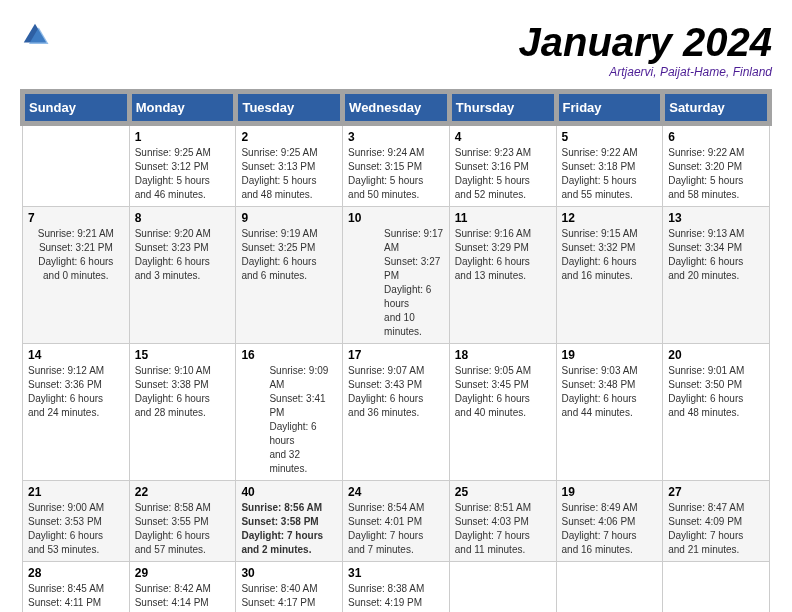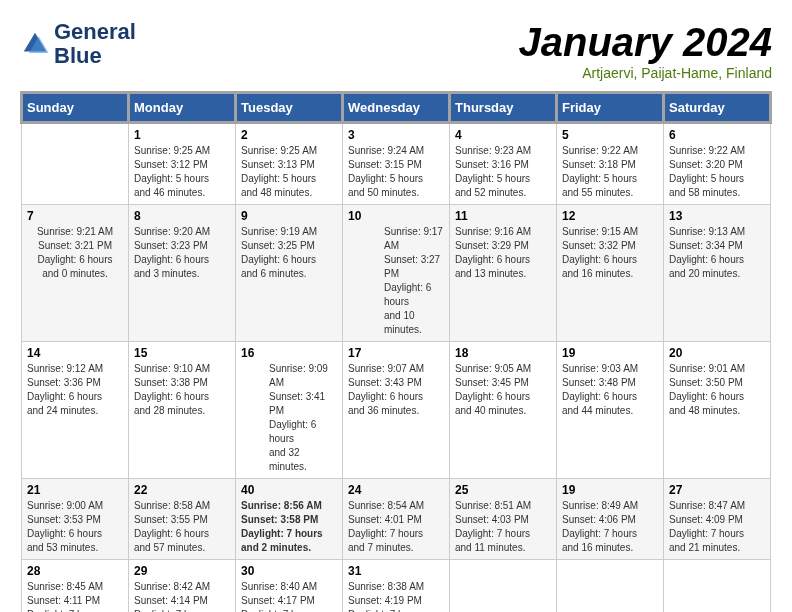--- a/index.html
+++ b/index.html
@@ -34,36 +34,37 @@
     .title-block {
       text-align: right;
     }
     .month-title {
       font-size: 40px;
       font-weight: bold;
       color: #000000;
       font-style: italic;
     }
     .subtitle {
-      font-size: 14px;
-      color: #4d7c0f;
+      font-size: 12px;
+      color: #4c1d95;
+      font-style: italic;
     }
     table {
       width: 100%;
       border-collapse: collapse;
       font-size: 11px;
     }
     thead tr th {
       background-color: #2e5fa3;
       color: #fff;
       padding: 6px 4px;
       text-align: left;
       font-size: 13px;
       font-weight: bold;
-      border: 3px solid #a3a3a3;
+      border: 5px solid #a3a3a3;
     }
     tbody tr td {
       border: 1px solid #ccc;
       padding: 4px 5px;
       vertical-align: top;
       width: calc(100% / 7);
       min-height: 80px;
       background: #fff;
     }
     tbody tr:nth-child(even) td {
@@ -86,24 +87,20 @@
   </style>
 </head>
 <body>
 
 <div class="header">
   <div class="logo">
     <svg class="logo-icon" viewBox="0 0 40 40">
       <polygon points="20,5 35,30 5,30" fill="#2e5fa3"></polygon>
       <polygon points="25,10 38,32 12,32" fill="#4a90d9" opacity="0.6"></polygon>
     </svg>
-    <div class="logo-text">
-      <div>General</div>
-      <div>Blue</div>
-    </div>
   </div>
   <div class="title-block">
     <div class="month-title">January 2024</div>
     <div class="subtitle">Artjaervi, Paijat-Hame, Finland</div>
   </div>
 </div>
 
 <table>
   <thead>
     <tr>

